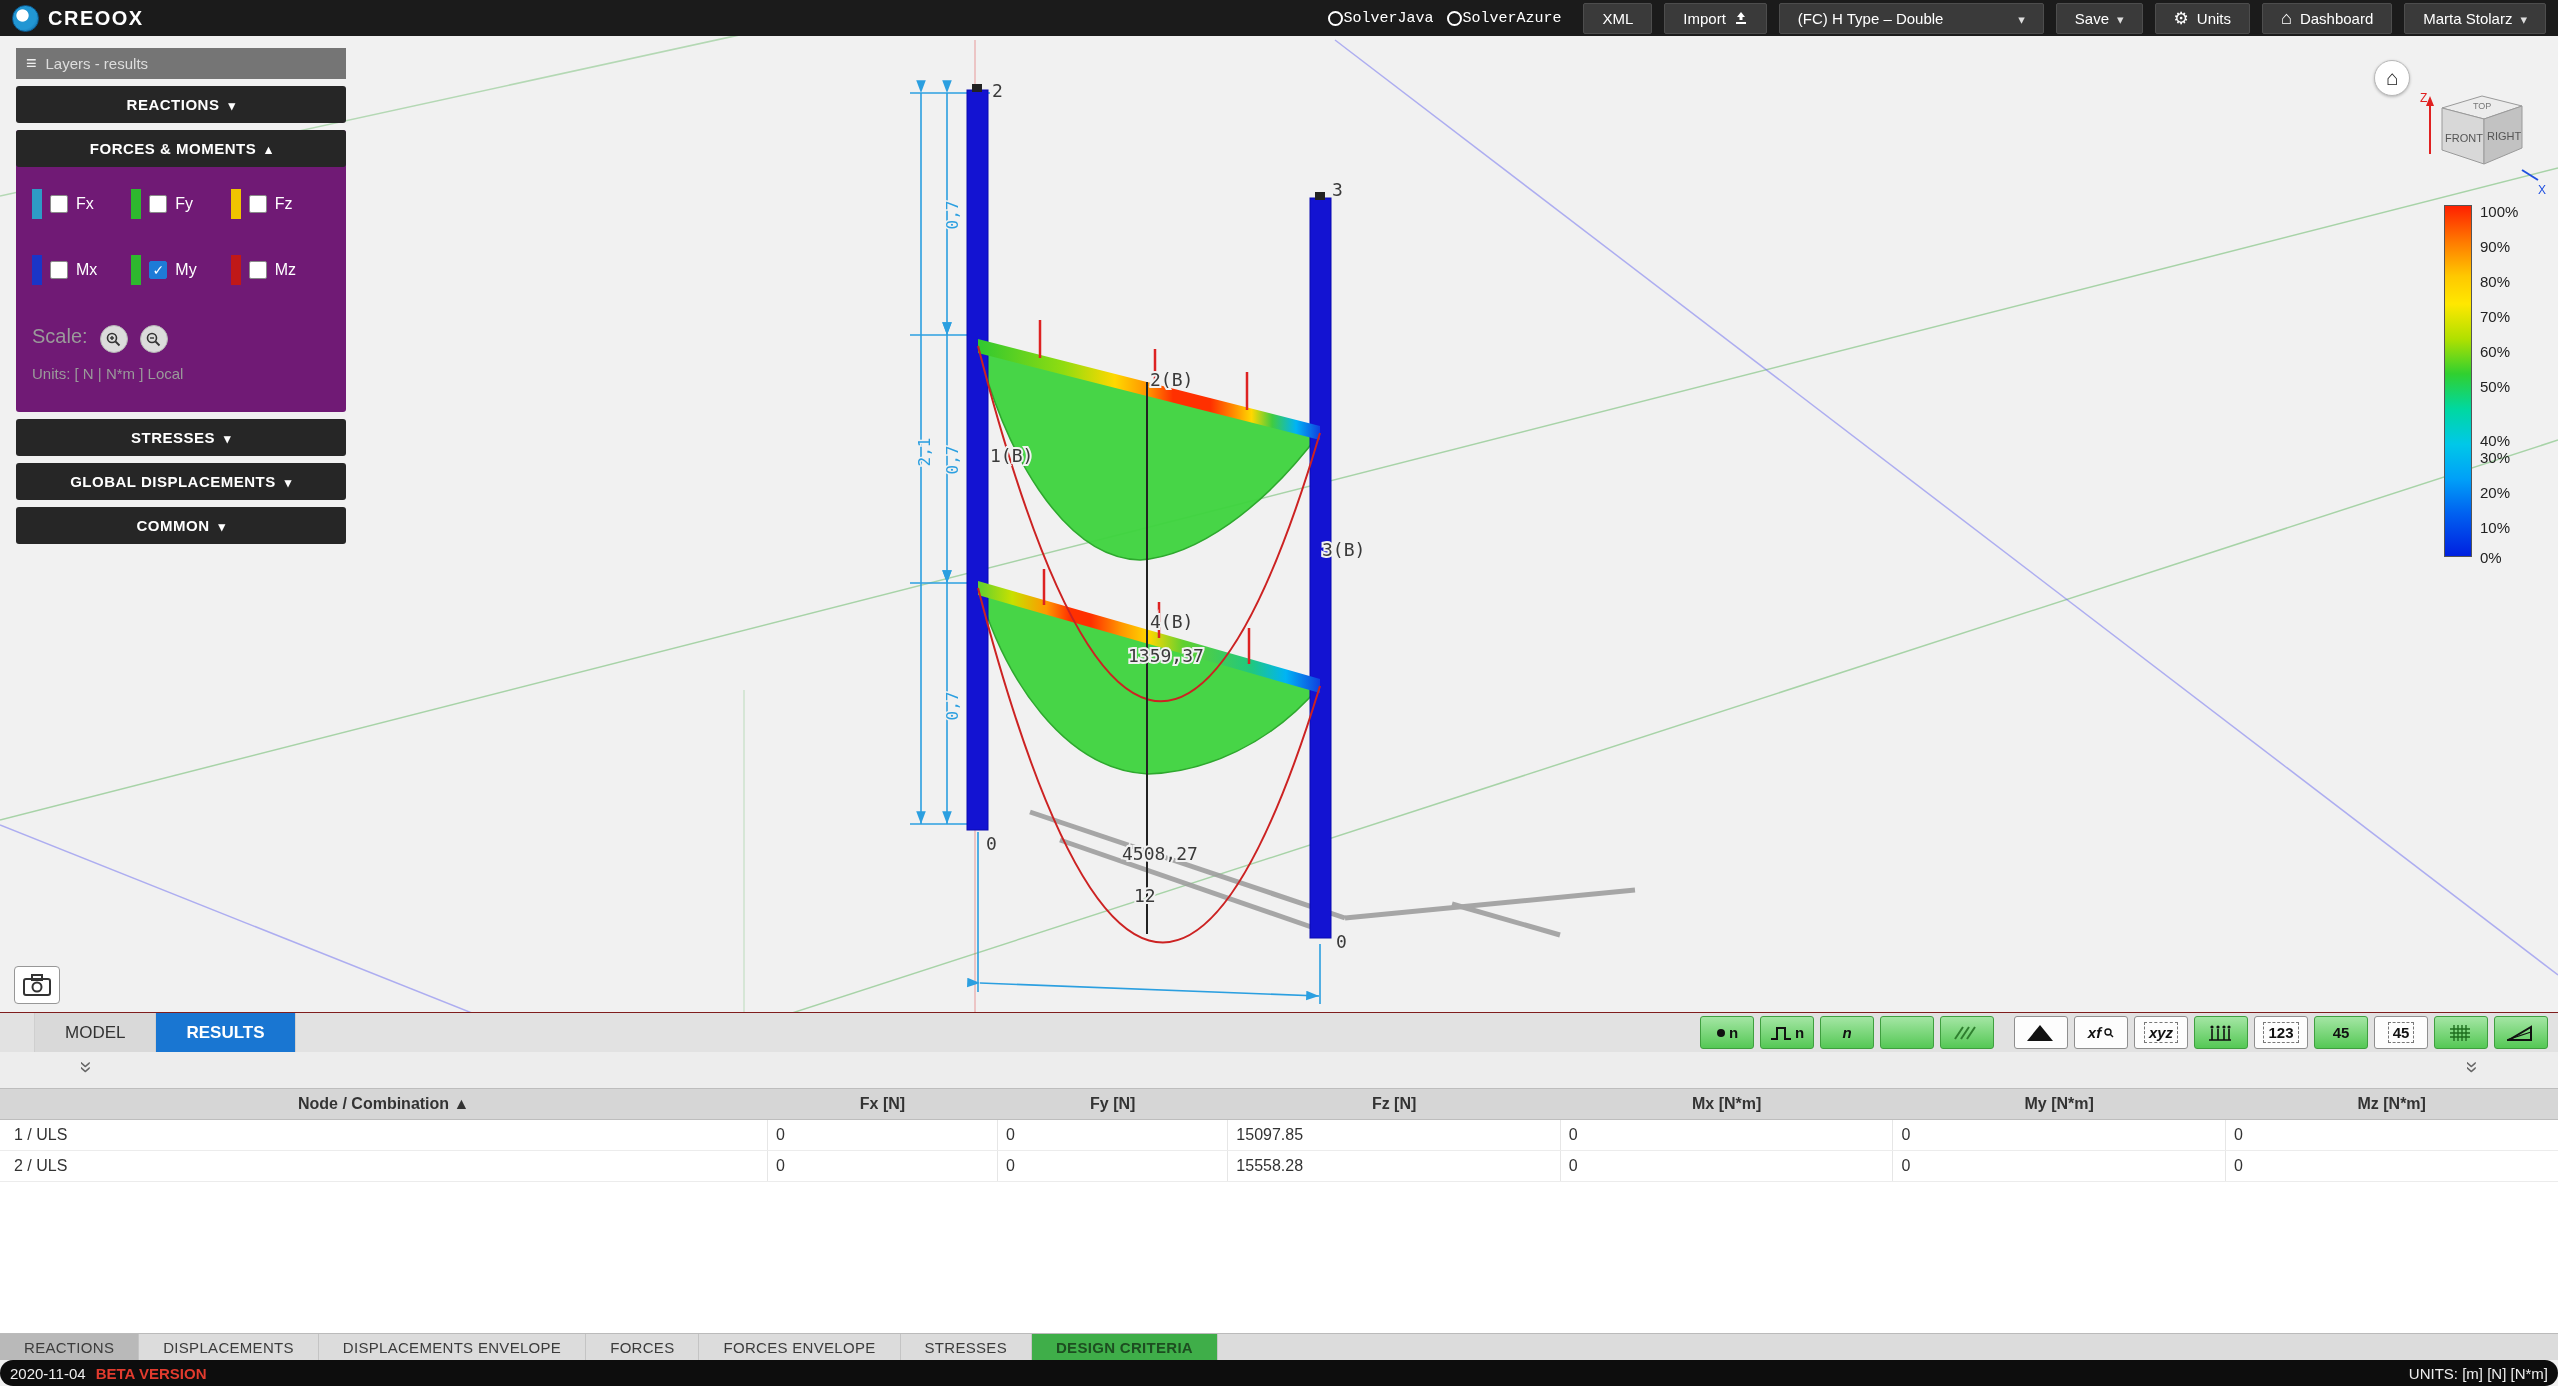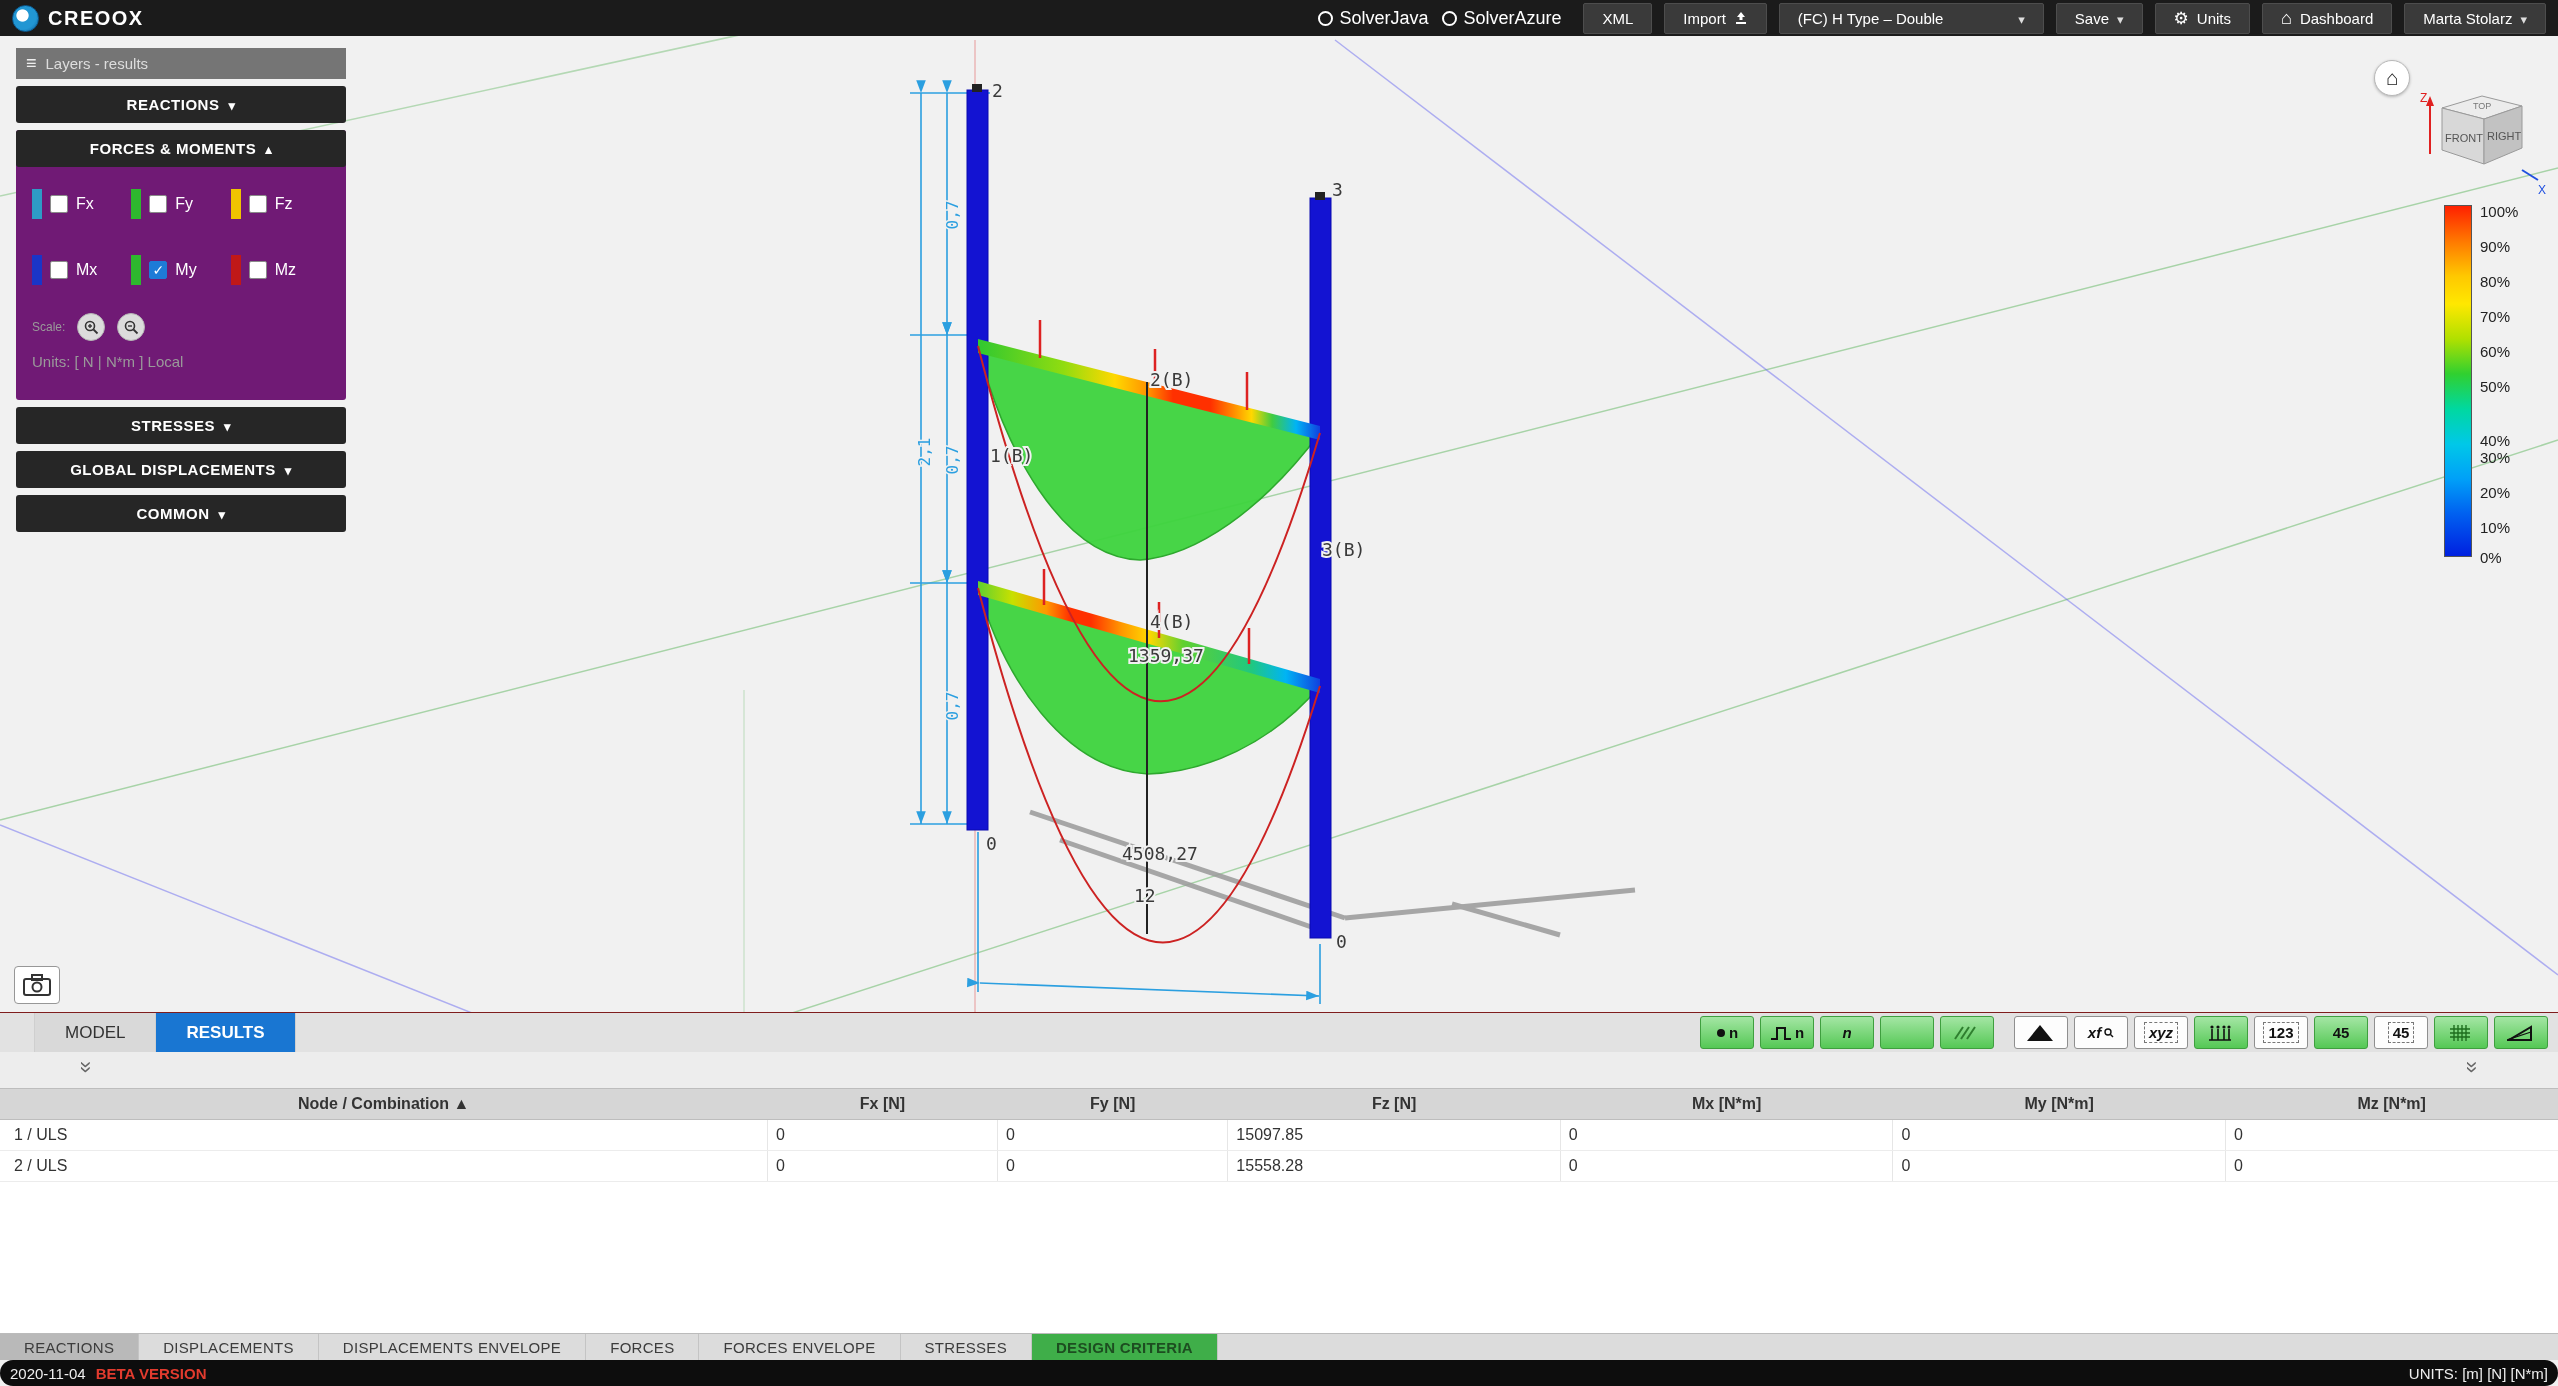--- a/index.html
+++ b/index.html
@@ -9,21 +9,21 @@
 
   
   .topbar { position:absolute; top:0; left:0; right:0; height:36px; background:#1b1b1b;
             display:flex; align-items:center; padding:0 12px; gap:14px; z-index:30; color:#fff; }
   .logo { display:flex; align-items:center; gap:9px; font-size:20px; font-weight:bold; letter-spacing:1.5px; }
   .logo-mark { width:27px; height:27px; border-radius:50%;
                background:radial-gradient(circle at 38% 38%, #ffffff 0 26%, #2196d3 30% 62%, #0b5c94 100%);
                border:1px solid #0b5c94; }
   .topbar-right { margin-left:auto; display:flex; align-items:center; gap:12px; }
   .radio-group { display:flex; align-items:center; gap:14px; margin-right:10px; }
-  .radio { display:flex; align-items:center; gap:6px; font-size:18px; color:#fff; }
+  .radio { display:flex; align-items:center; font-size:15px; color:#fff;font-family:Liberation Mono, monospace; }
   .radio-circle { width:15px; height:15px; border:2px solid #fff; border-radius:50%; background:transparent; }
   .tb-btn { background:#3a3a3a; border:1px solid #4d4d4d; color:#fff; height:31px; padding:0 18px;
             font-size:15px; border-radius:2px; display:flex; align-items:center; gap:8px; cursor:pointer; white-space:nowrap; }
   .tb-btn .caret::after { content:"▾"; font-size:13px; color:#ddd; }
   .glyph-gear::before { content:"⚙"; font-size:17px; }
   .glyph-home::before { content:"⌂"; font-size:18px; }
 
   
   .layers { position:absolute; top:48px; left:16px; width:330px; z-index:20;
             display:flex; flex-direction:column; gap:7px; }
@@ -35,21 +35,21 @@
                  border:none; letter-spacing:.5px; cursor:pointer; }
   .chev-down::after { content:"▾"; font-size:13px; }
   .chev-up::after { content:"▴"; font-size:13px; }
   .forces-block { background:#701a75; border-radius:3px; padding-bottom:26px; }
   .check-grid { display:grid; grid-template-columns:1fr 1fr 1fr; row-gap:36px; padding:22px 16px 26px; }
   .check-item { display:flex; align-items:center; gap:8px; color:#fff; font-size:16px; cursor:pointer; }
   .color-bar { width:10px; height:30px; }
   .checkbox { width:18px; height:18px; background:#fff; border:1px solid #8a8a8a; border-radius:2px; flex:0 0 auto; }
   .checkbox.checked { background:#1e7bd7; border-color:#1e7bd7; display:flex; align-items:center; justify-content:center; }
   .checkbox.checked::after { content:"✓"; color:#fff; font-size:14px; }
-  .scale-row { display:flex; align-items:center; gap:12px; padding:2px 16px 0; color:#9a9a9a; font-size:12px; }
+  .scale-row { display:flex; gap:12px; padding:2px 16px 0; color:#9a9a9a; font-size:20px;margin-top:12px; }
   .zoom-btn { width:28px; height:28px; border-radius:50%; background:#dcdcdc; border:1px solid #b5b5b5;
               display:flex; align-items:center; justify-content:center; cursor:pointer; }
   .units-row { padding:12px 16px 4px; color:#9a9a9a; font-size:15px; }
 
   
   .scene-svg { position:absolute; top:0; left:0; z-index:1; }
   .home-btn { position:absolute; top:60px; left:2374px; width:36px; height:36px; border-radius:50%;
               background:#fff; border:1px solid #b9b9b9; box-shadow:0 1px 3px rgba(0,0,0,.25);
               display:flex; align-items:center; justify-content:center; z-index:6; cursor:pointer; }
   .home-btn::after { content:"⌂"; font-size:21px; color:#222; }

